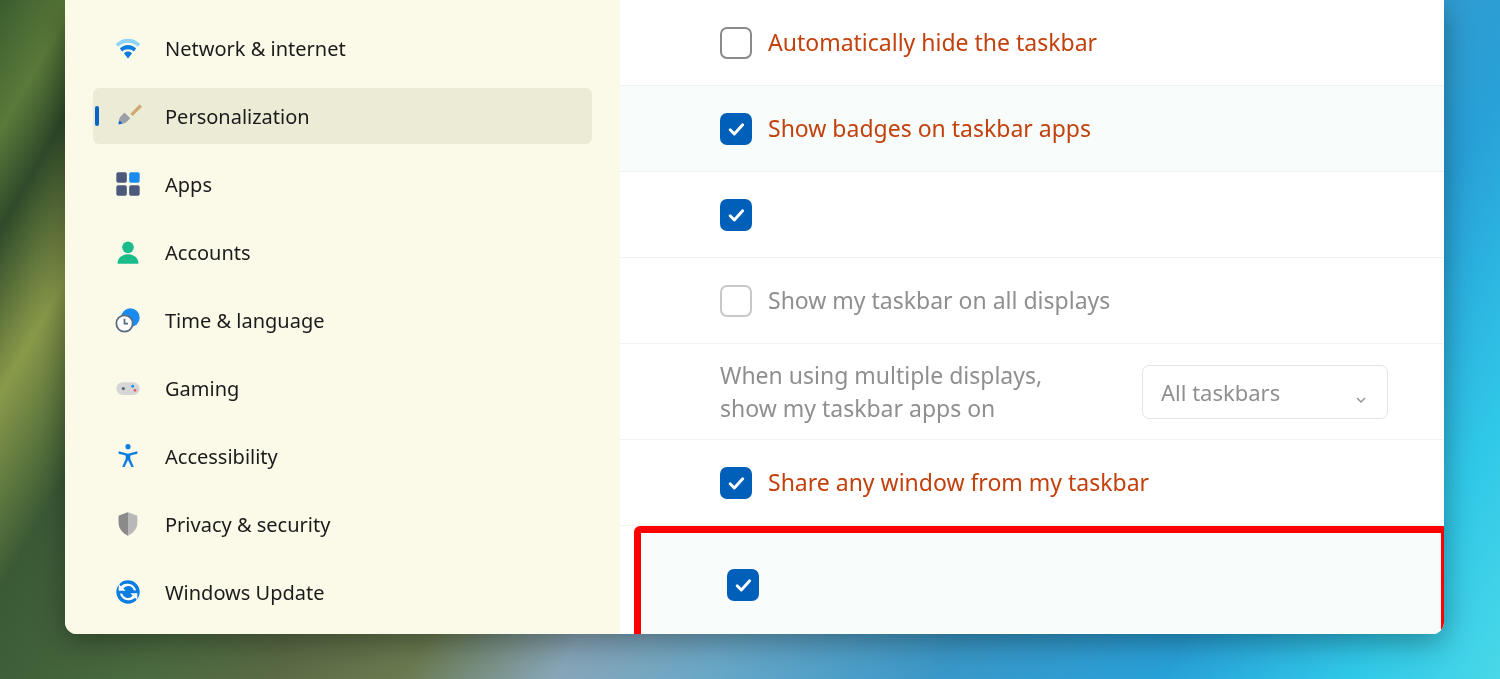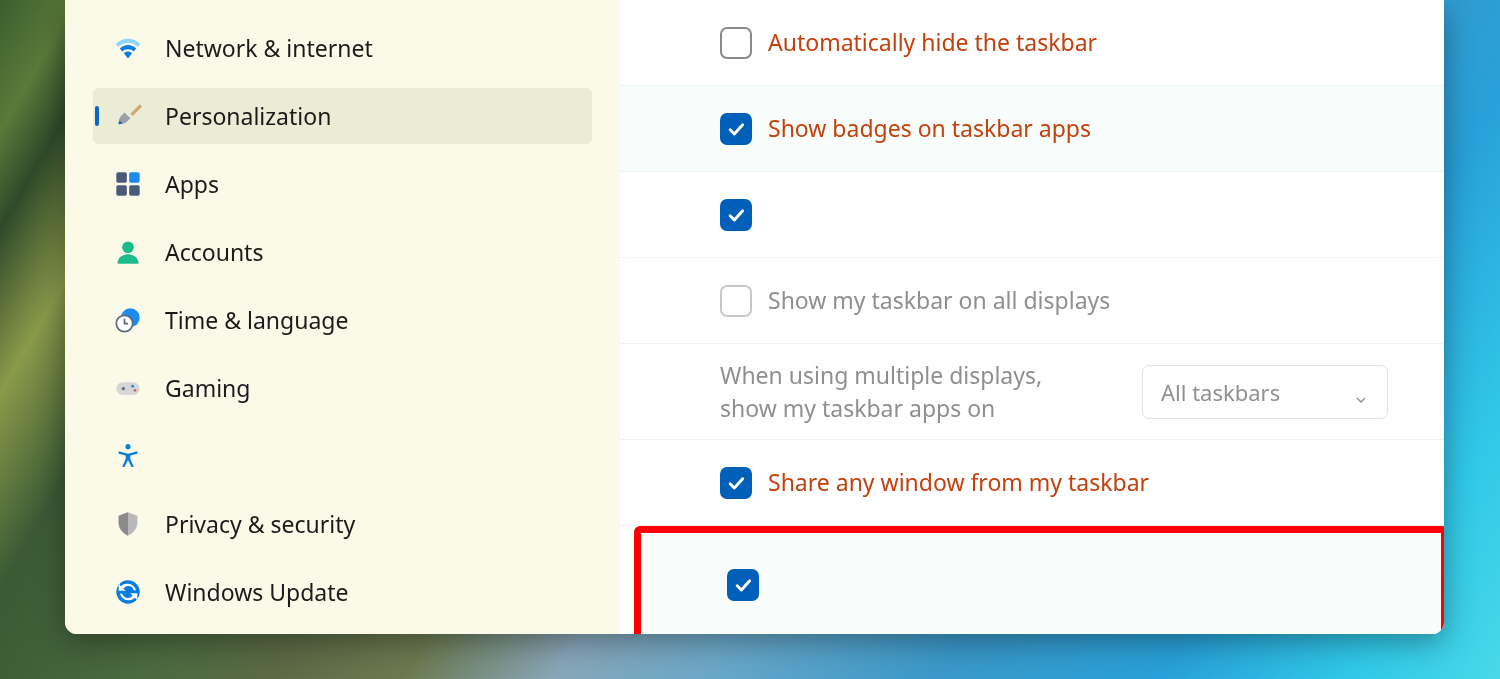--- a/index.html
+++ b/index.html
@@ -59,21 +59,21 @@
     background: #0a63c9;
   }
   .nav-icon {
     width: 30px; height: 30px;
     display: flex; align-items: center; justify-content: center;
     margin-right: 22px;
     flex-shrink: 0;
   }
   .nav-icon svg { width: 28px; height: 28px; }
   .nav-label {
-    font-size: 23px;
+    font-size: 20px;
     color: #1b1b1b;
     font-weight: 400;
     white-space: nowrap;
   }
 
   .main {
     flex: 1;
     background: #ffffff;
     display: flex;
     flex-direction: column;
@@ -235,20 +235,21 @@
       <span class="nav-label">Gaming</span>
     </div>
 
     <div class="nav-item">
       <span class="nav-icon">
         <svg viewBox="0 0 24 24" fill="#0a7de0">
             <circle cx="12" cy="4" r="2.2"></circle>
             <path d="M4 8l8 2 8-2v2l-6 1.5v3l3 7h-2l-3-6-3 6H7l3-7v-3L4 10V8z"></path>
           </svg>
       </span>
+      <span class="nav-label">Accessibility</span>
     </div>
 
     <div class="nav-item">
       <span class="nav-icon">
         <svg viewBox="0 0 24 24">
             <path fill="#b8b8b8" d="M12 2l8 3v6c0 5-3.5 9-8 11-4.5-2-8-6-8-11V5l8-3z"></path>
             <path fill="#8a8a8a" d="M12 2v20c-4.5-2-8-6-8-11V5l8-3z"></path>
           </svg>
       </span>
       <span class="nav-label">Privacy &amp; security</span>

